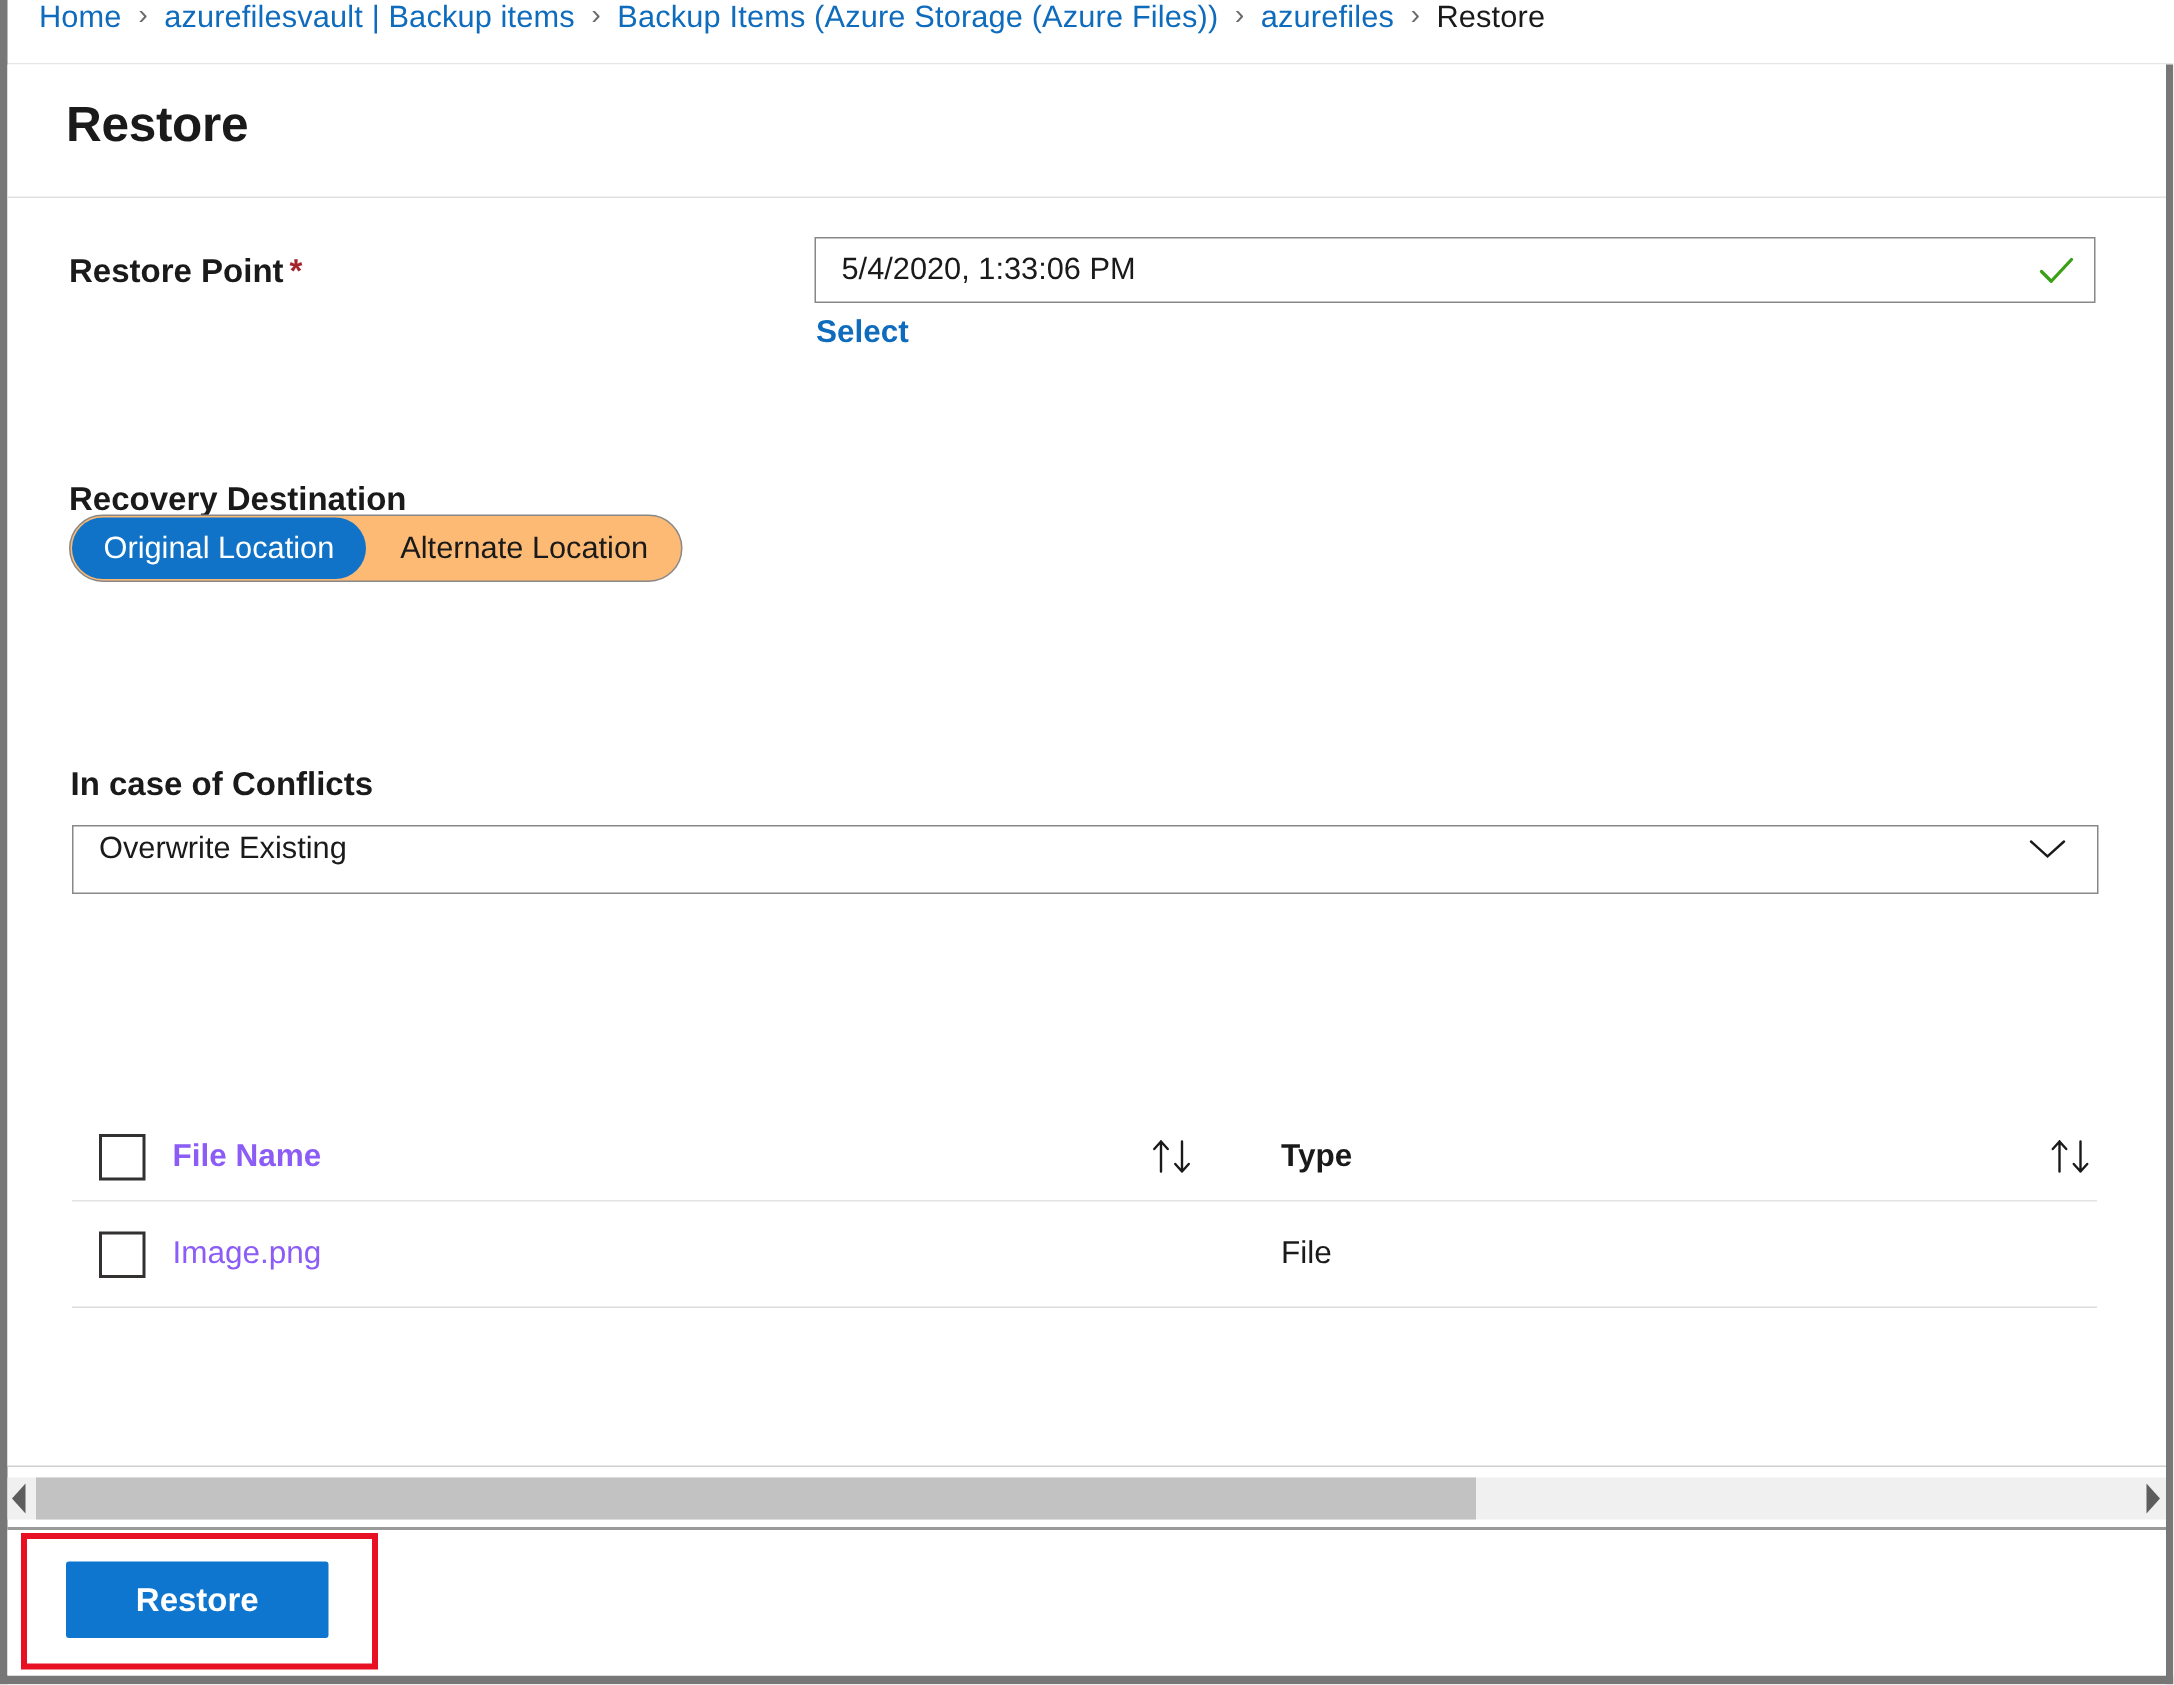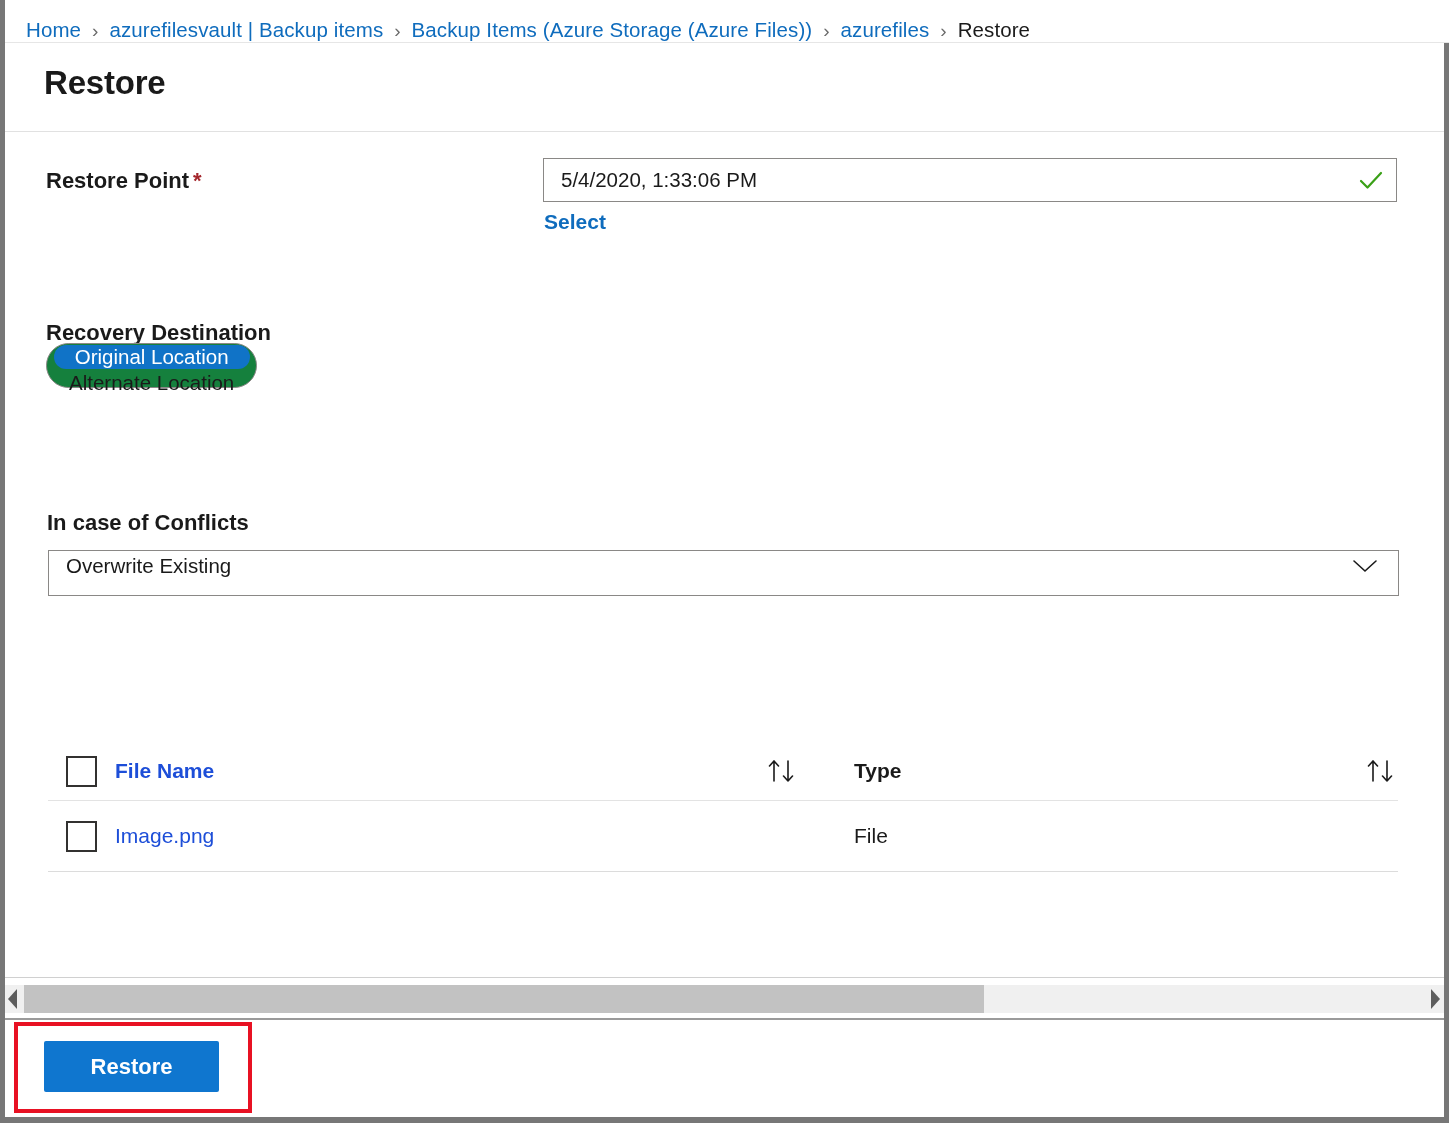--- a/index.html
+++ b/index.html
@@ -19,21 +19,21 @@
     overflow: hidden;
   }
 
   
   .breadcrumb {
     position: absolute;
     left: 0; top: 0;
     width: 1449px;
     height: 43px;
     display: flex;
-    align-items: flex-end;
+    align-items: flex-start;
     padding-left: 26px;
     box-sizing: border-box;
     background: #ffffff;
     border-bottom: 1px solid #e6e6e6;
   }
   .crumb {
     font-size: 20.5px;
     color: #0f6cbd;
     white-space: nowrap;
     letter-spacing: 0.1px;
@@ -154,22 +154,21 @@
   .toggle-group {
     position: absolute;
     left: 41px; top: 211px;
     height: 45px;
     box-sizing: border-box;
     border: 1px solid #8a8886;
     border-radius: 23px;
     display: inline-flex;
     align-items: center;
     padding: 0;
-    background: #15803d;
-    flex-direction: column;
+    background: #fdba74;
   }
   .toggle-opt {
     height: 41px;
     display: flex;
     align-items: center;
     justify-content: center;
     font-size: 20.5px;
     color: #1a1a1a;
     padding: 0 21px;
     border-radius: 21px;
@@ -278,21 +277,21 @@
     width: 31px;
     height: 31px;
     border: 2px solid #323130;
     background: #ffffff;
     box-sizing: border-box;
     cursor: pointer;
   }
   .col-name {
     flex: 0 0 648px;
     font-size: 21px;
-    color: #1d4ed8;
+    color: #8b5cf6;
   }
   .t-head .col-name { font-weight: 600; }
   .col-type {
     flex: 1;
     font-size: 21px;
     color: #1a1a1a;
     padding-left: 55px;
     box-sizing: border-box;
   }
   .t-head .col-type { font-weight: 600; }

